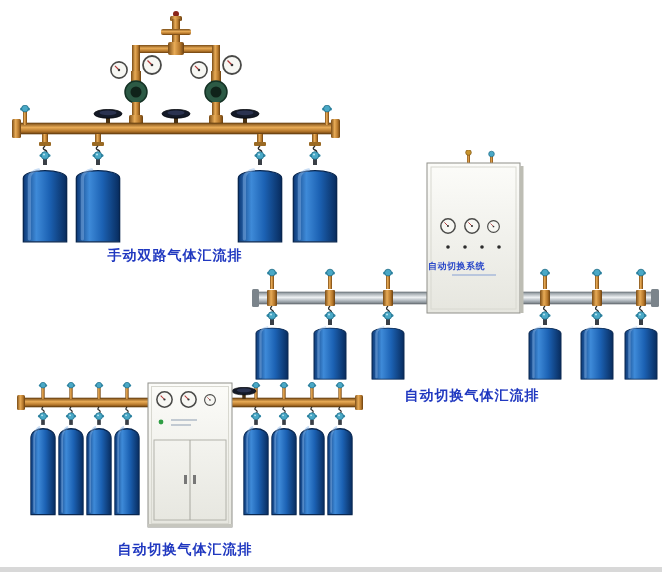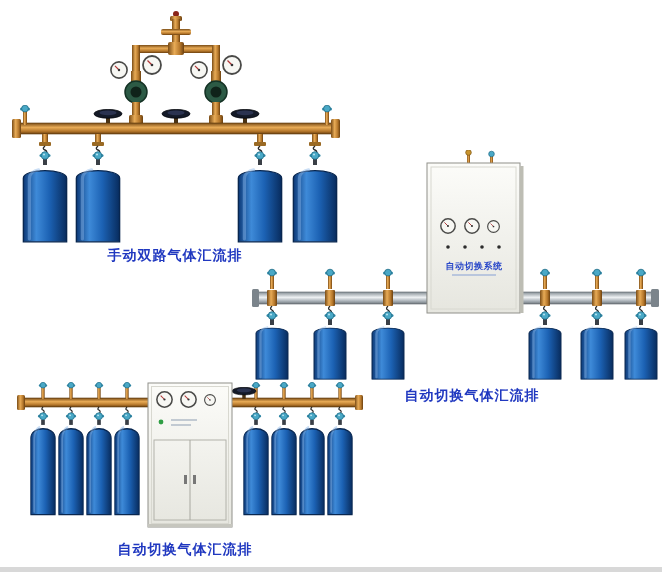--- a/index.html
+++ b/index.html
@@ -5,21 +5,21 @@
   * { margin:0; padding:0; box-sizing:border-box; }
   html,body { background:#ffffff; }
   body { font-family:"Liberation Sans", sans-serif; }
   #stage { position:relative; width:662px; height:572px; background:#ffffff; overflow:hidden; }
   .product { position:absolute; margin:0; }
   .caption {
     position:absolute; text-align:center; font-weight:bold; font-size:14px;
     letter-spacing:1px; color:#2038c0; white-space:nowrap;
   }
   .cabinet-label {
-    position:absolute; text-align:center; font-weight:bold; font-size:9px;
+    position:absolute; font-weight:bold; font-size:9px;
     letter-spacing:0.5px; color:#2b49c9; white-space:nowrap;
   }
   .cabinet-subline { position:absolute; height:2px; background:#b9c6dd; }
   .bottom-strip { position:absolute; left:0; top:567px; width:662px; height:5px; background:#d8d8d8; }
 </style>
 </head>
 <body>
 
 <div id="stage">
 

